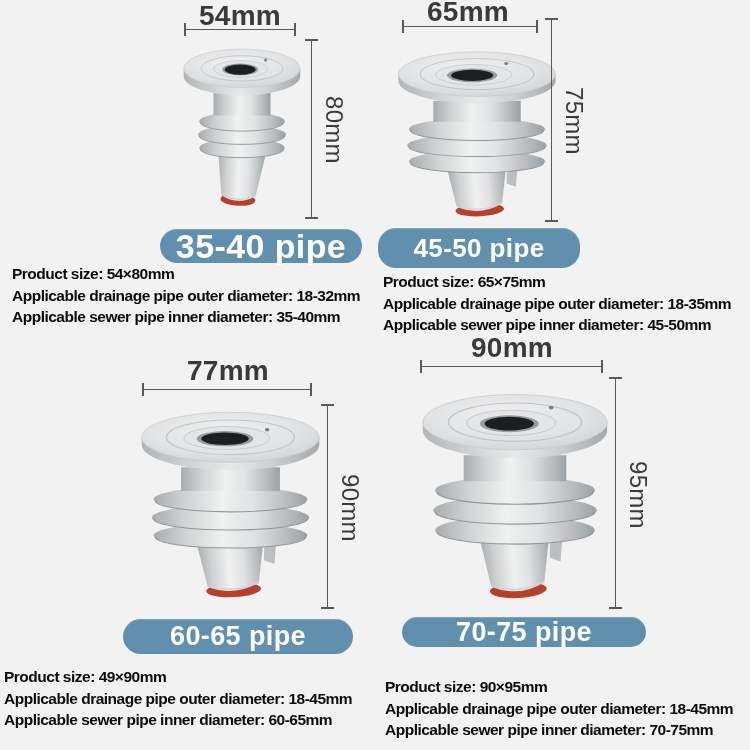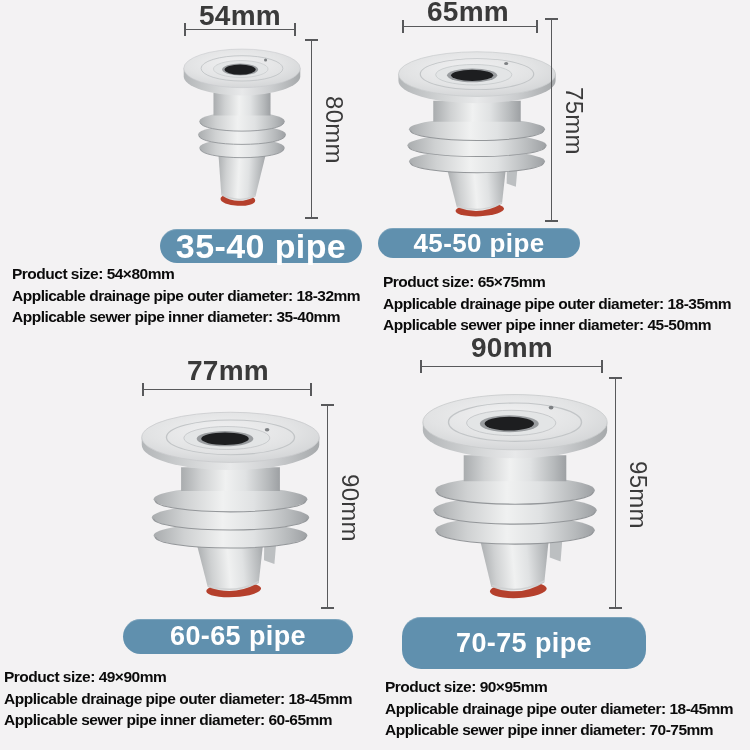--- a/index.html
+++ b/index.html
@@ -149,21 +149,21 @@
       <ellipse cx="94" cy="57" rx="26" ry="9" fill="#1d1e20"></ellipse>
       <circle cx="136" cy="38" r="2.5" fill="#7d8083"></circle>
     </svg>
 
     <div class="dim-line-v" style="left:551px;top:18px;height:204px;">
       <span class="tick t-top"></span>
       <span class="tick t-bottom"></span>
     </div>
     <div class="dim-label-v" style="left:560px;top:87px;">75mm</div>
 
-    <div class="badge" style="left:378px;top:228px;width:202px;height:30px;font-size:26px;">45-50 pipe</div>
+    <div class="badge" style="left:378px;top:228px;width:202px;height:40px;font-size:26px;">45-50 pipe</div>
 
     <div class="specs" style="left:383px;top:271px;">
       <div class="spec-line">Product size: 65×75mm</div>
       <div class="spec-line">Applicable drainage pipe outer diameter: 18-35mm</div>
       <div class="spec-line">Applicable sewer pipe inner diameter: 45-50mm</div>
     </div>
   </section>
 
   <section class="quad">
     <div class="dim-label-h" style="left:168px;top:359px;width:120px;">77mm</div>
@@ -239,21 +239,21 @@
       <ellipse cx="94" cy="57" rx="26" ry="9" fill="#1d1e20"></ellipse>
       <circle cx="138" cy="36" r="2.5" fill="#7d8083"></circle>
     </svg>
 
     <div class="dim-line-v" style="left:615px;top:377px;height:232px;">
       <span class="tick t-top"></span>
       <span class="tick t-bottom"></span>
     </div>
     <div class="dim-label-v" style="left:624px;top:461px;">95mm</div>
 
-    <div class="badge" style="left:402px;top:617px;width:244px;height:52px;font-size:27px;border-radius:19px;">70-75 pipe</div>
+    <div class="badge" style="left:402px;top:617px;width:244px;height:30px;font-size:27px;border-radius:19px;">70-75 pipe</div>
 
     <div class="specs" style="left:385px;top:676px;">
       <div class="spec-line">Product size: 90×95mm</div>
       <div class="spec-line">Applicable drainage pipe outer diameter: 18-45mm</div>
       <div class="spec-line">Applicable sewer pipe inner diameter: 70-75mm</div>
     </div>
   </section>
 
 </div>
 

